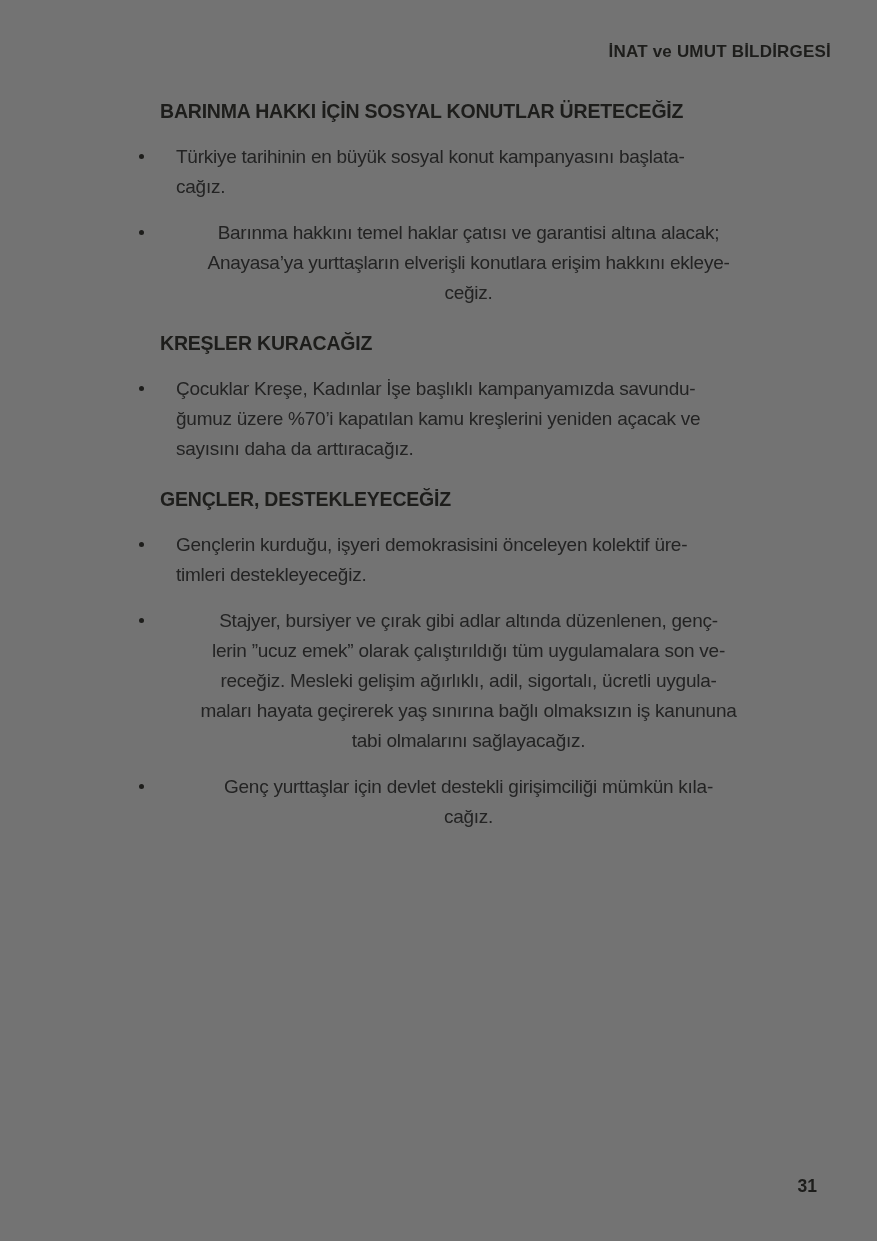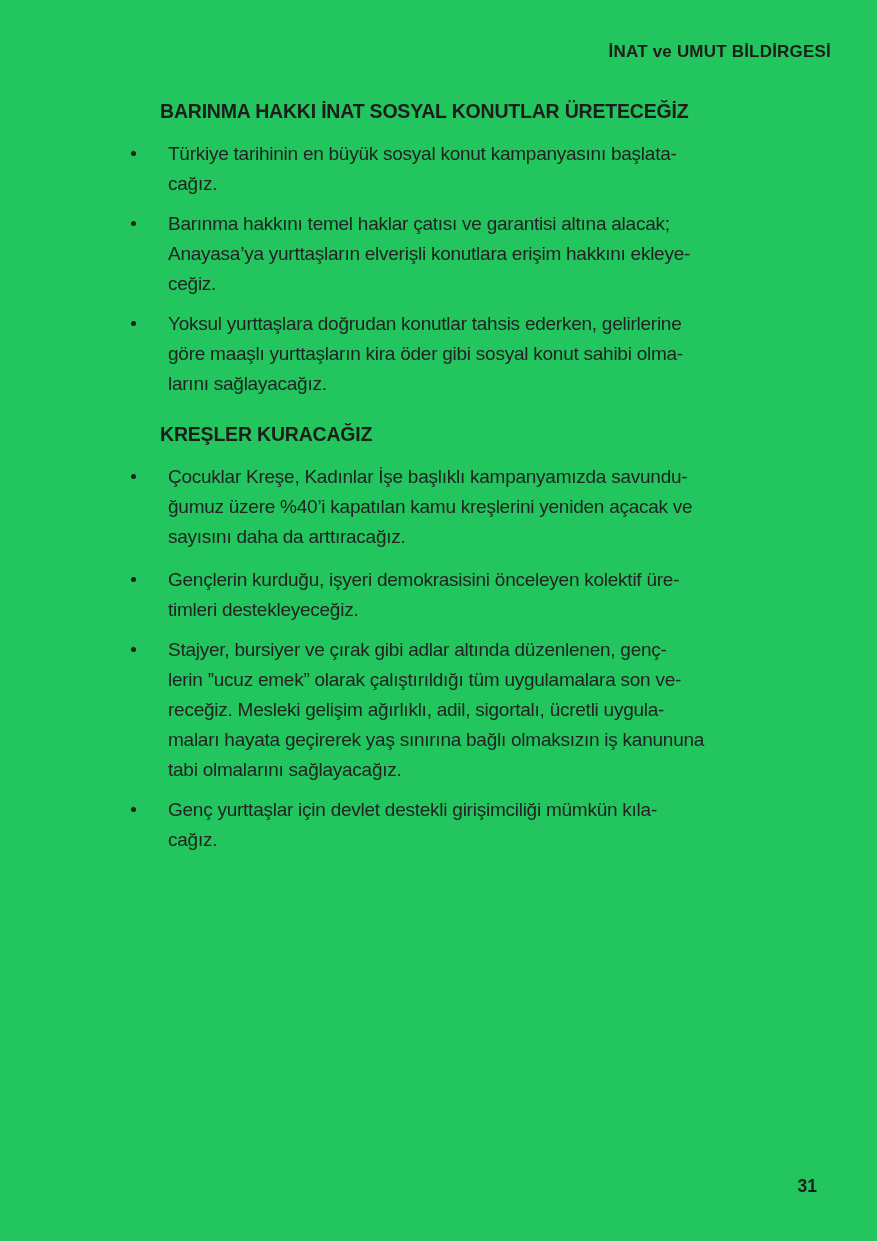--- a/index.html
+++ b/index.html
@@ -4,21 +4,21 @@
 <style>
   html, body {
     margin: 0;
     padding: 0;
     background: #ffffff;
   }
   .page {
     position: relative;
     width: 877px;
     height: 1241px;
-    background: #22c55e;
+    background: #737373;
     color: #1d1d1b;
     font-family: "Liberation Sans", "DejaVu Sans", sans-serif;
     overflow: hidden;
     box-sizing: border-box;
   }
   .running-header {
     position: absolute;
     top: 42px;
     right: 46px;
     font-size: 17px;
@@ -51,24 +51,25 @@
     margin: 13px 0 0 0;
     padding: 0;
   }
   ul.bullet-list li {
     position: relative;
     font-size: 19px;
     line-height: 30px;
     letter-spacing: -0.25px;
     color: #232323;
     white-space: pre-line;
-    margin: 8px;
+    margin: 16px;
   }
   ul.bullet-list li + li {
     margin-top: 10px;
+    text-align: center;
   }
   ul.bullet-list li::before {
     content: "";
     position: absolute;
     left: -37px;
     top: 12px;
     width: 5px;
     height: 5px;
     border-radius: 50%;
     background: #1d1d1b;
@@ -84,39 +85,37 @@
 </style>
 </head>
 <body>
 
 <div class="page">
 
   <div class="running-header">İNAT ve UMUT BİLDİRGESİ</div>
 
   <div class="content">
 
-    <h2 class="section-title first">BARINMA HAKKI İNAT SOSYAL KONUTLAR ÜRETECEĞİZ</h2>
+    <h2 class="section-title first">BARINMA HAKKI İÇİN SOSYAL KONUTLAR ÜRETECEĞİZ</h2>
     <ul class="bullet-list">
       <li>Türkiye tarihinin en büyük sosyal konut kampanyasını başlata-
 cağız.</li>
       <li>Barınma hakkını temel haklar çatısı ve garantisi altına alacak;
 Anayasa’ya yurttaşların elverişli konutlara erişim hakkını ekleye-
 ceğiz.</li>
-      <li>Yoksul yurttaşlara doğrudan konutlar tahsis ederken, gelirlerine
-göre maaşlı yurttaşların kira öder gibi sosyal konut sahibi olma-
-larını sağlayacağız.</li>
     </ul>
 
     <h2 class="section-title">KREŞLER KURACAĞIZ</h2>
     <ul class="bullet-list">
       <li>Çocuklar Kreşe, Kadınlar İşe başlıklı kampanyamızda savundu-
-ğumuz üzere %40’i kapatılan kamu kreşlerini yeniden açacak ve
+ğumuz üzere %70’i kapatılan kamu kreşlerini yeniden açacak ve
 sayısını daha da arttıracağız.</li>
     </ul>
 
+    <h2 class="section-title">GENÇLER, DESTEKLEYECEĞİZ</h2>
     <ul class="bullet-list">
       <li>Gençlerin kurduğu, işyeri demokrasisini önceleyen kolektif üre-
 timleri destekleyeceğiz.</li>
       <li>Stajyer, bursiyer ve çırak gibi adlar altında düzenlenen, genç-
 lerin ”ucuz emek” olarak çalıştırıldığı tüm uygulamalara son ve-
 receğiz. Mesleki gelişim ağırlıklı, adil, sigortalı, ücretli uygula-
 maları hayata geçirerek yaş sınırına bağlı olmaksızın iş kanununa
 tabi olmalarını sağlayacağız.</li>
       <li>Genç yurttaşlar için devlet destekli girişimciliği mümkün kıla-
 cağız.</li>

